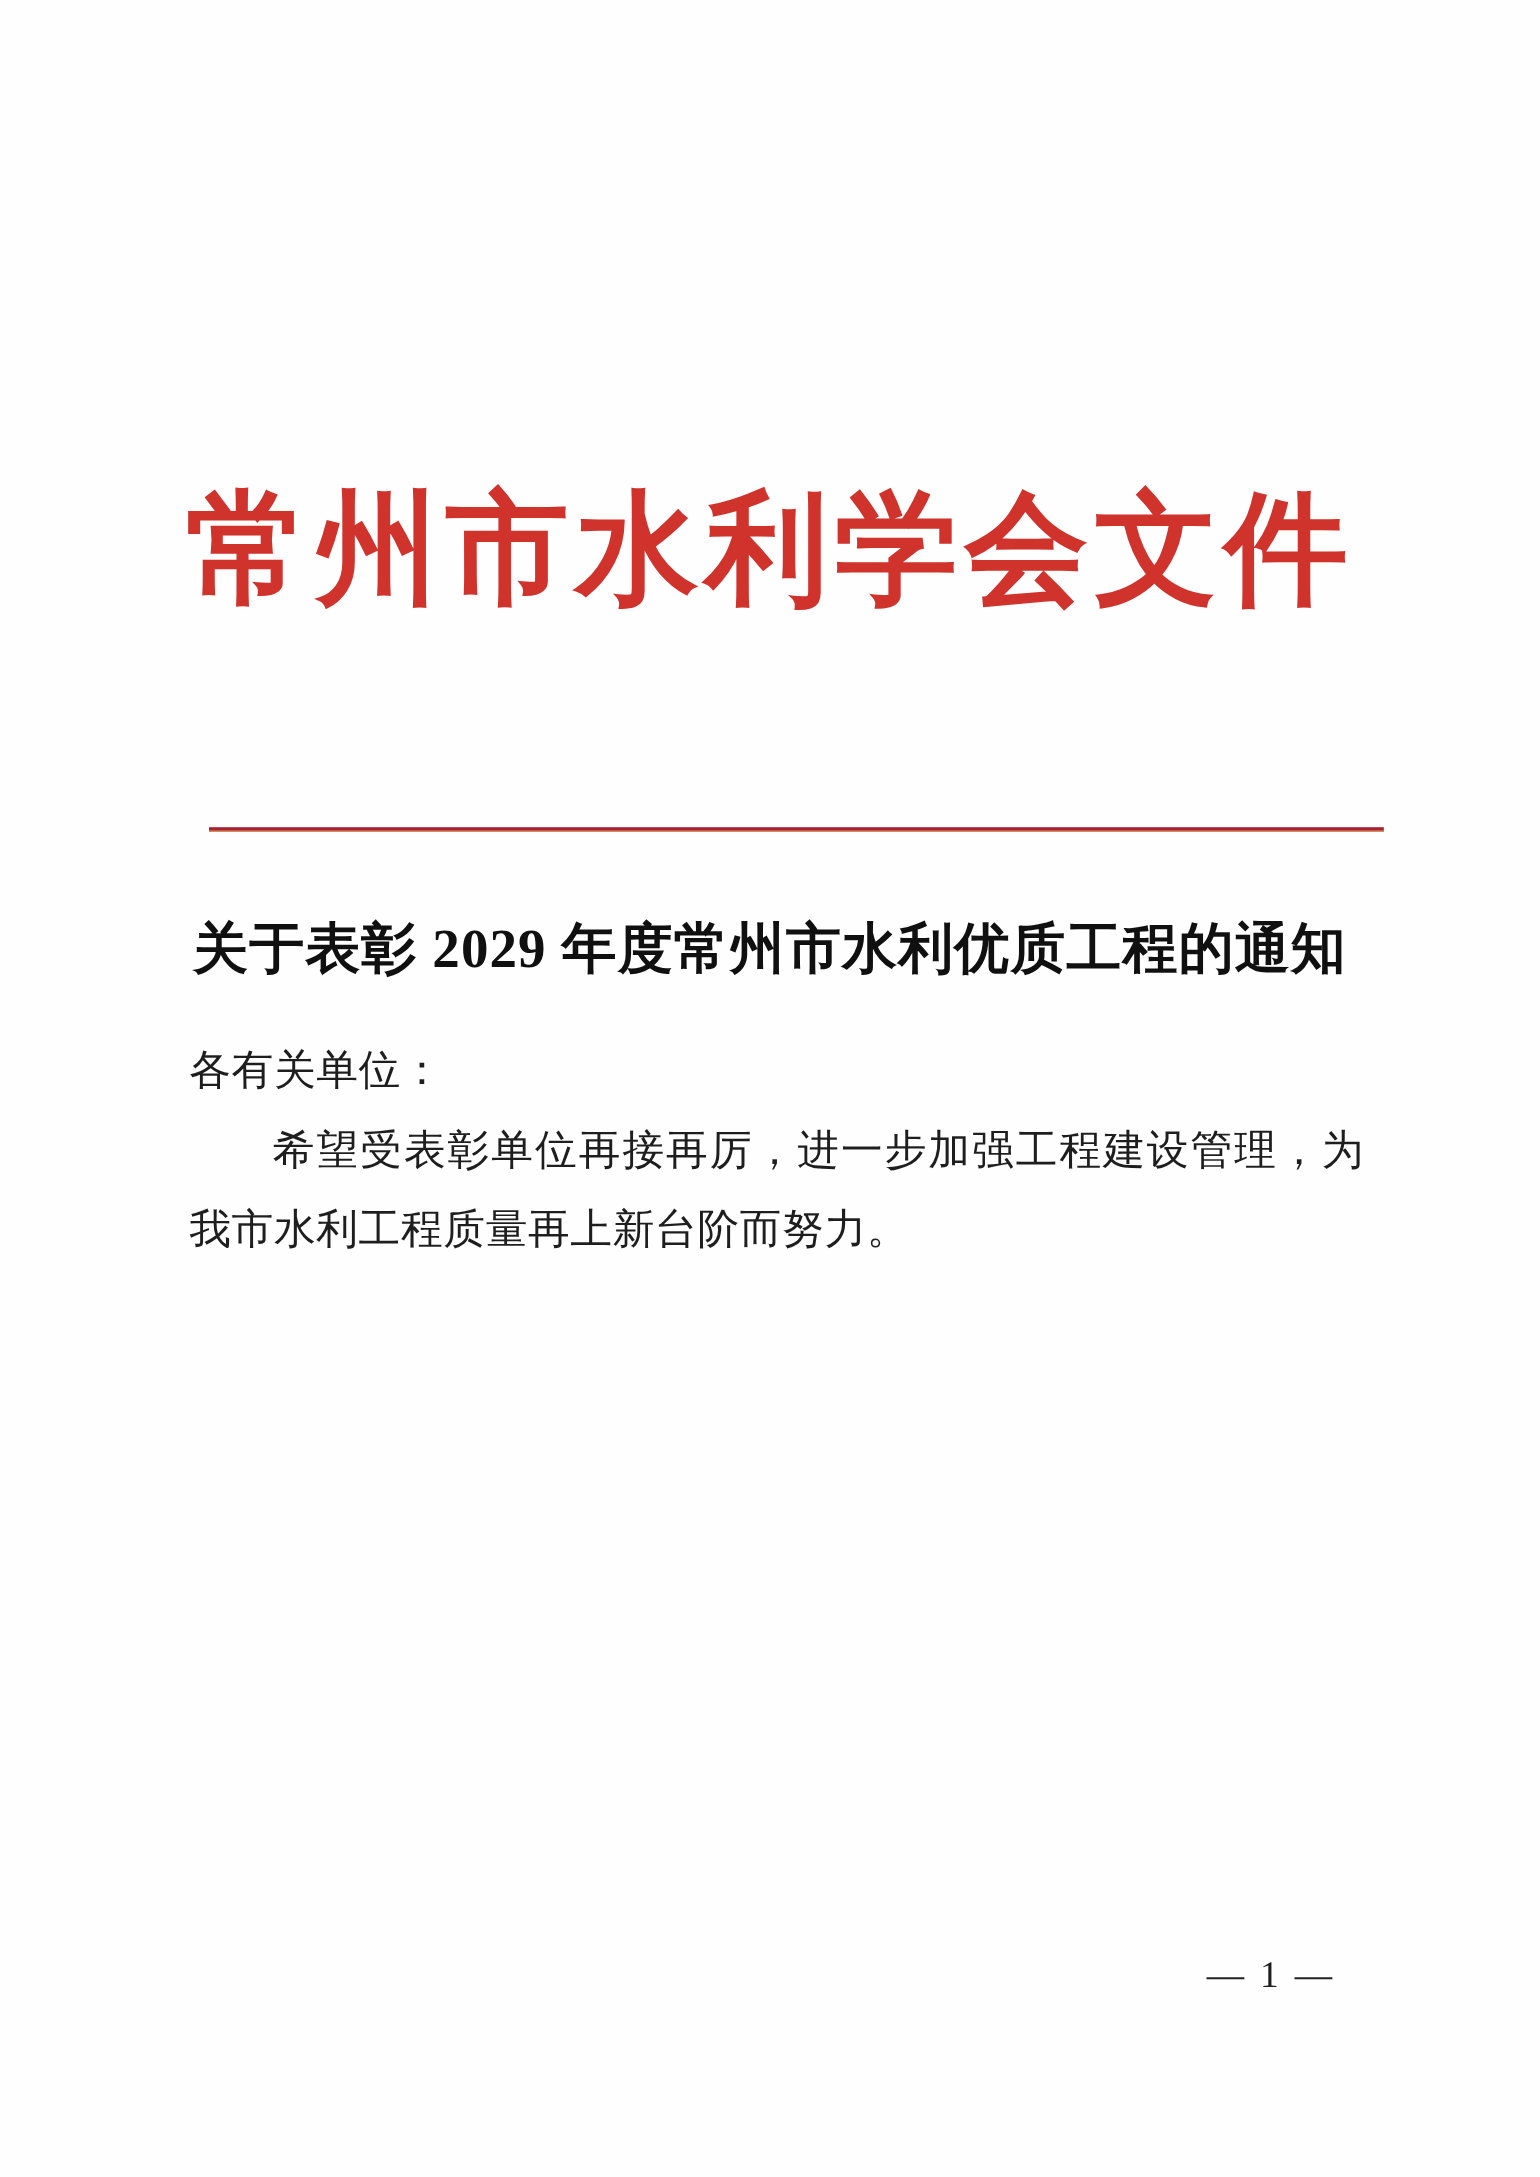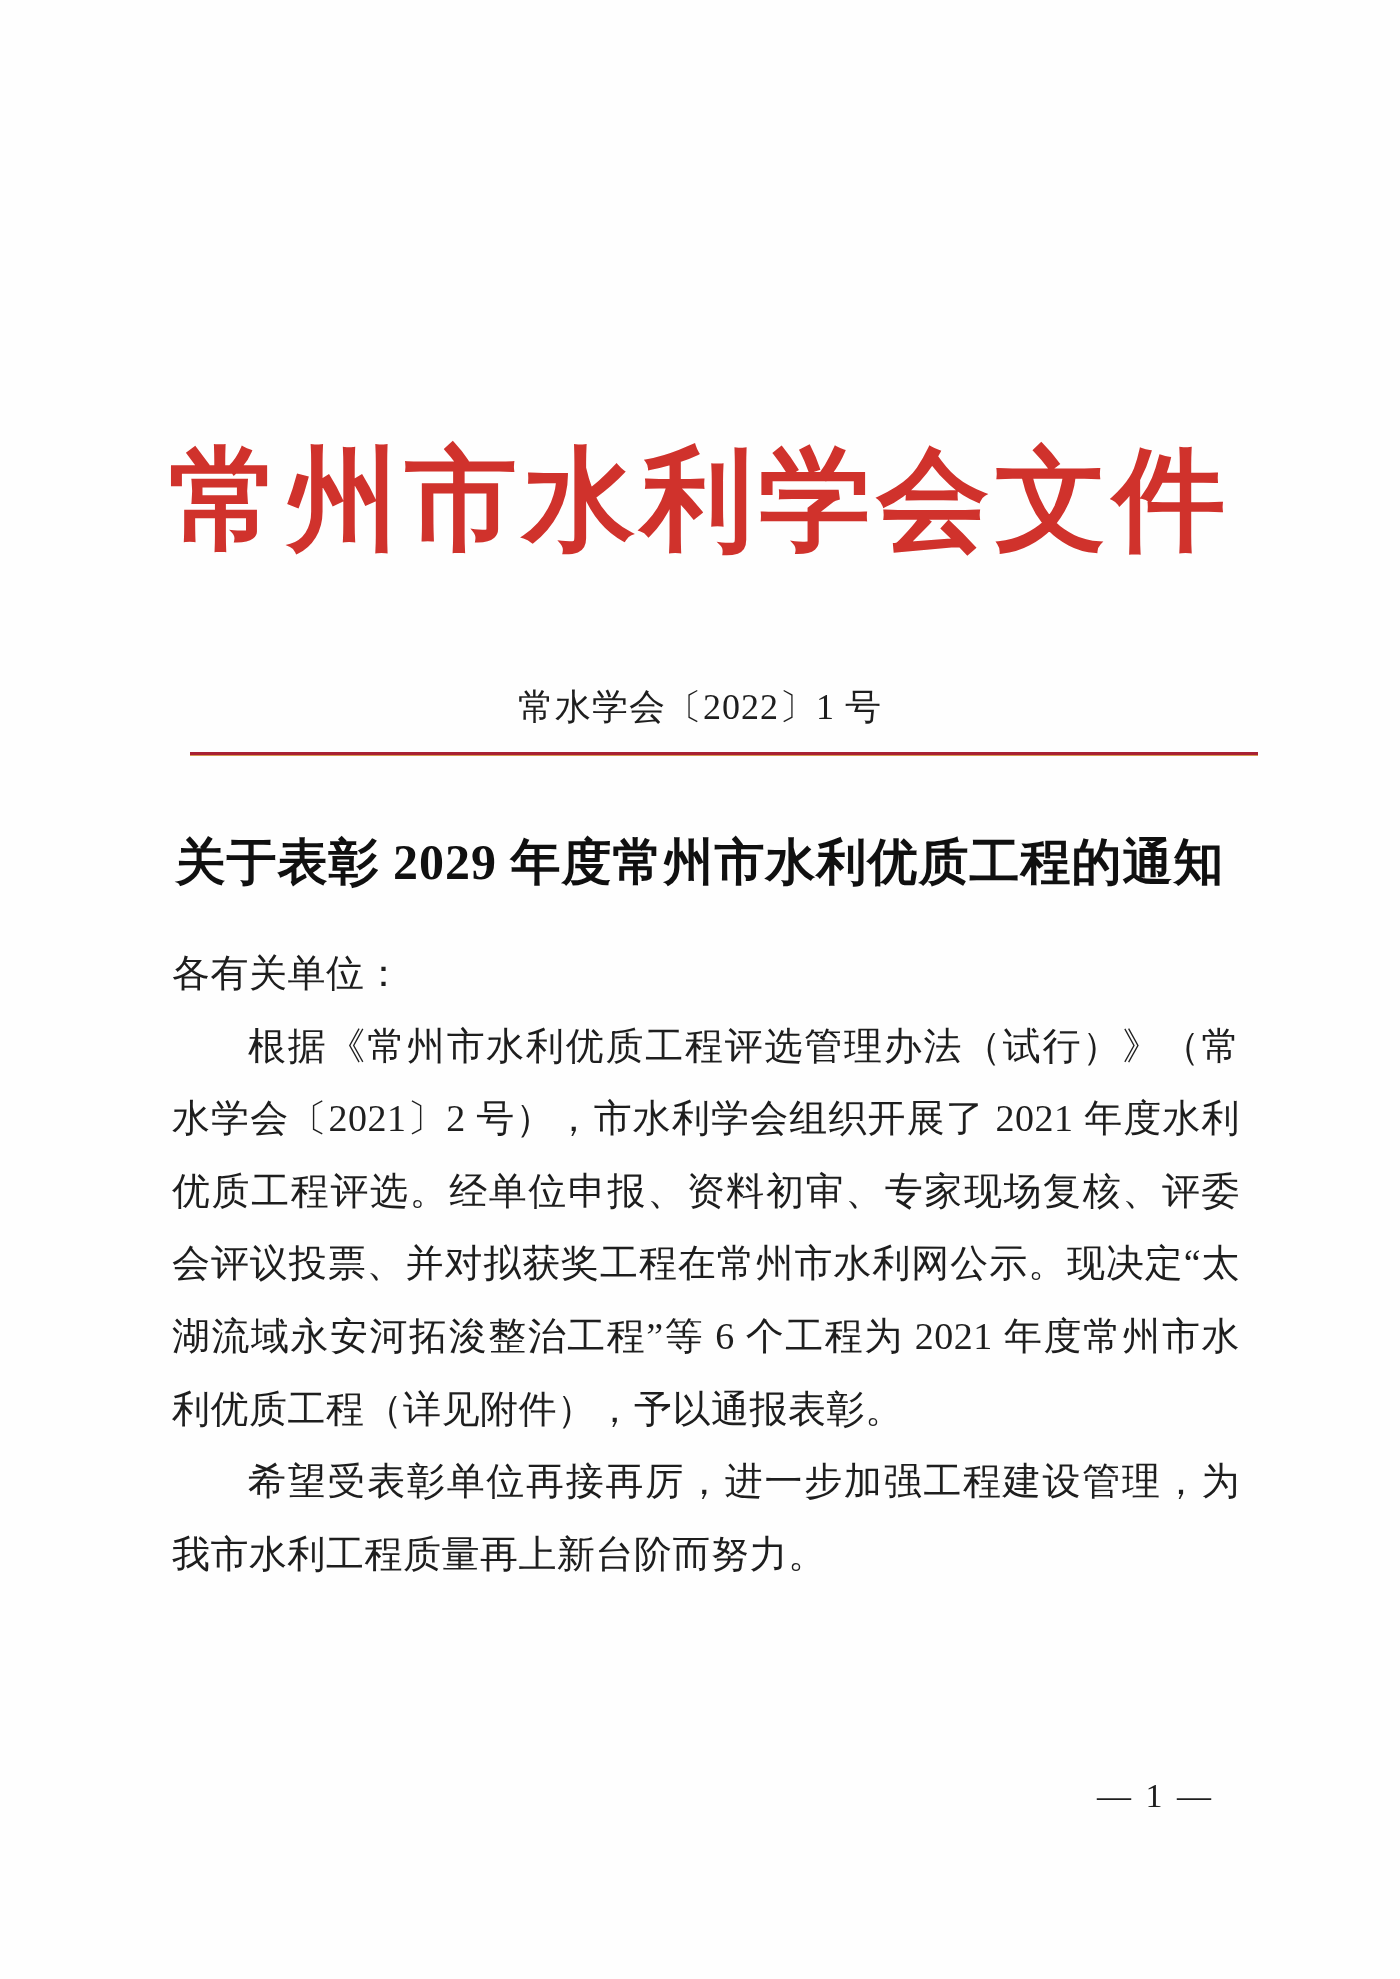--- a/index.html
+++ b/index.html
@@ -90,27 +90,25 @@
     white-space: nowrap;
   }
 </style>
 </head>
 <body>
 
 <div class="page">
 
   <div class="org-title">常州市水利学会文件</div>
 
-  <div class="doc-number">常水学会〔2022〕1 号</div>
 
   <div class="red-rule"></div>
 
   <div class="notice-title">关于表彰 2029 年度常州市水利优质工程的通知</div>
 
   <div class="body-text">
     <p class="salutation">各有关单位：</p>
-    <p class="para">根据《常州市水利优质工程评选管理办法（试行）》（常水学会〔2021〕2 号），市水利学会组织开展了 2021 年度水利优质工程评选。经单位申报、资料初审、专家现场复核、评委会评议投票、并对拟获奖工程在常州市水利网公示。现决定“太湖流域永安河拓浚整治工程”等 6 个工程为 2021 年度常州市水利优质工程（详见附件），予以通报表彰。</p>
     <p class="para">希望受表彰单位再接再厉，进一步加强工程建设管理，为我市水利工程质量再上新台阶而努力。</p>
   </div>
 
   <div class="page-number">— 1 —</div>
 
 </div>
 
 </body></html>

